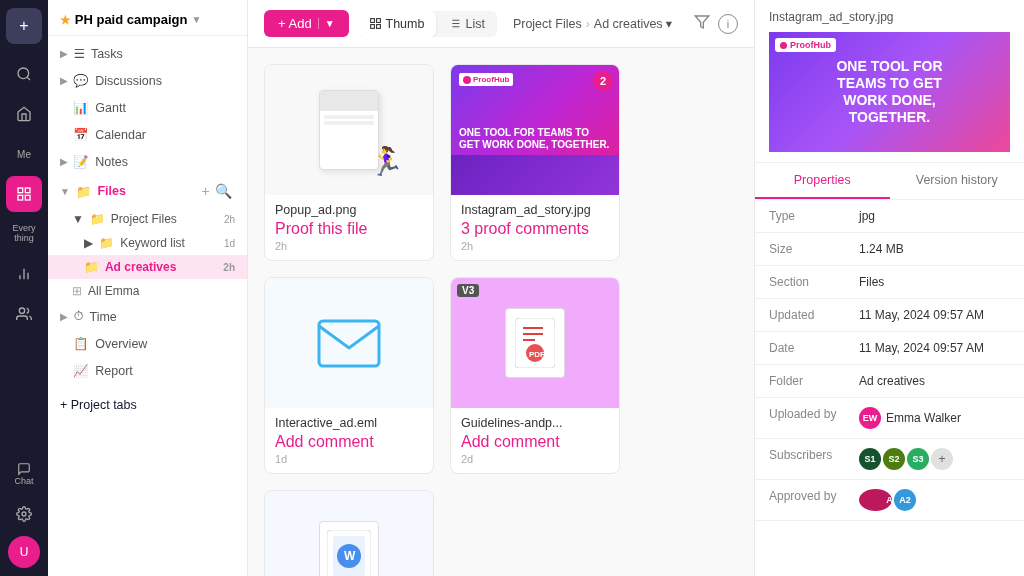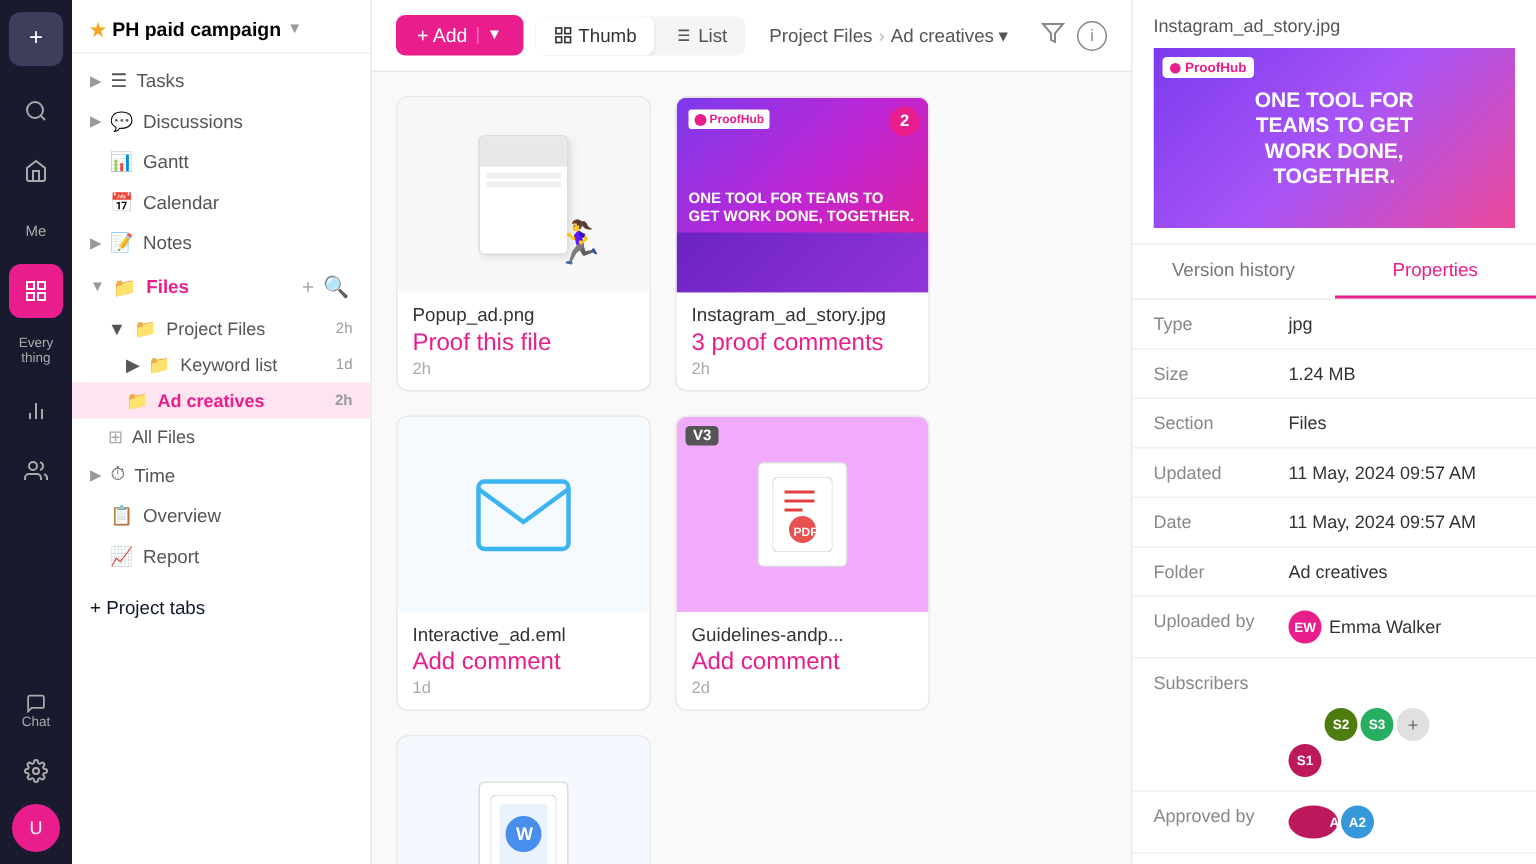--- a/index.html
+++ b/index.html
@@ -239,21 +239,21 @@
     </div>
 
     <div class="nav-sub-sub-item active">
       <span style="color:#e91e8c;">📁</span>
       <span>Ad creatives</span>
       <span class="nav-badge">2h</span>
     </div>
 
     <div class="nav-sub-item">
       <span style="color:#aaa;">⊞</span>
-      <span>All Files</span>
+      <span>All Emma</span>
     </div>
 
     <div class="nav-item">
       <span class="expand-arrow">▶</span>
       <span>⏱</span>
       <span>Time</span>
     </div>
     <div class="nav-item">
       <span class="expand-arrow" style="visibility:hidden">▶</span>
       <span>📋</span>
@@ -429,25 +429,25 @@
         <div class="proofhub-logo">
           <span style="width:7px; height:7px; background:#e91e8c; border-radius:50%; display:inline-block;"></span>
           ProofHub
         </div>
         <div class="headline">ONE TOOL FOR<br>TEAMS TO GET<br>WORK DONE,<br>TOGETHER.</div>
       </div>
     </div>
   </div>
 
   <div class="right-panel-tabs">
+    <div class="right-panel-tab active">
+      <span>Properties</span>
+    </div>
     <div class="right-panel-tab">
       <span>Version history</span>
-    </div>
-    <div class="right-panel-tab active">
-      <span>Properties</span>
     </div>
   </div>
 
   <div class="right-panel-props">
     <div class="prop-row">
       <span class="prop-label">Type</span>
       <span class="prop-value">jpg</span>
     </div>
     <div class="prop-row">
       <span class="prop-label">Size</span>
@@ -473,21 +473,21 @@
       <span class="prop-label">Uploaded by</span>
       <span class="prop-value">
         <span class="avatar-sm" style="background:#e91e8c;">EW</span>
         Emma Walker
       </span>
     </div>
     <div class="prop-row">
       <span class="prop-label">Subscribers</span>
       <span class="prop-value">
         <div class="avatar-group">
-          <span class="avatar-sm" style="background:#be185d;margin-top:48px;">S1</span>
+          <span class="avatar-sm" style="background:#14532d;">S1</span>
           <span class="avatar-sm" style="background:#4d7c0f;">S2</span>
           <span class="avatar-sm" style="background:#27ae60;">S3</span>
           <span class="avatar-plus">+</span>
         </div>
       </span>
     </div>
     <div class="prop-row">
       <span class="prop-label">Approved by</span>
       <span class="prop-value">
         <div class="avatar-group">

